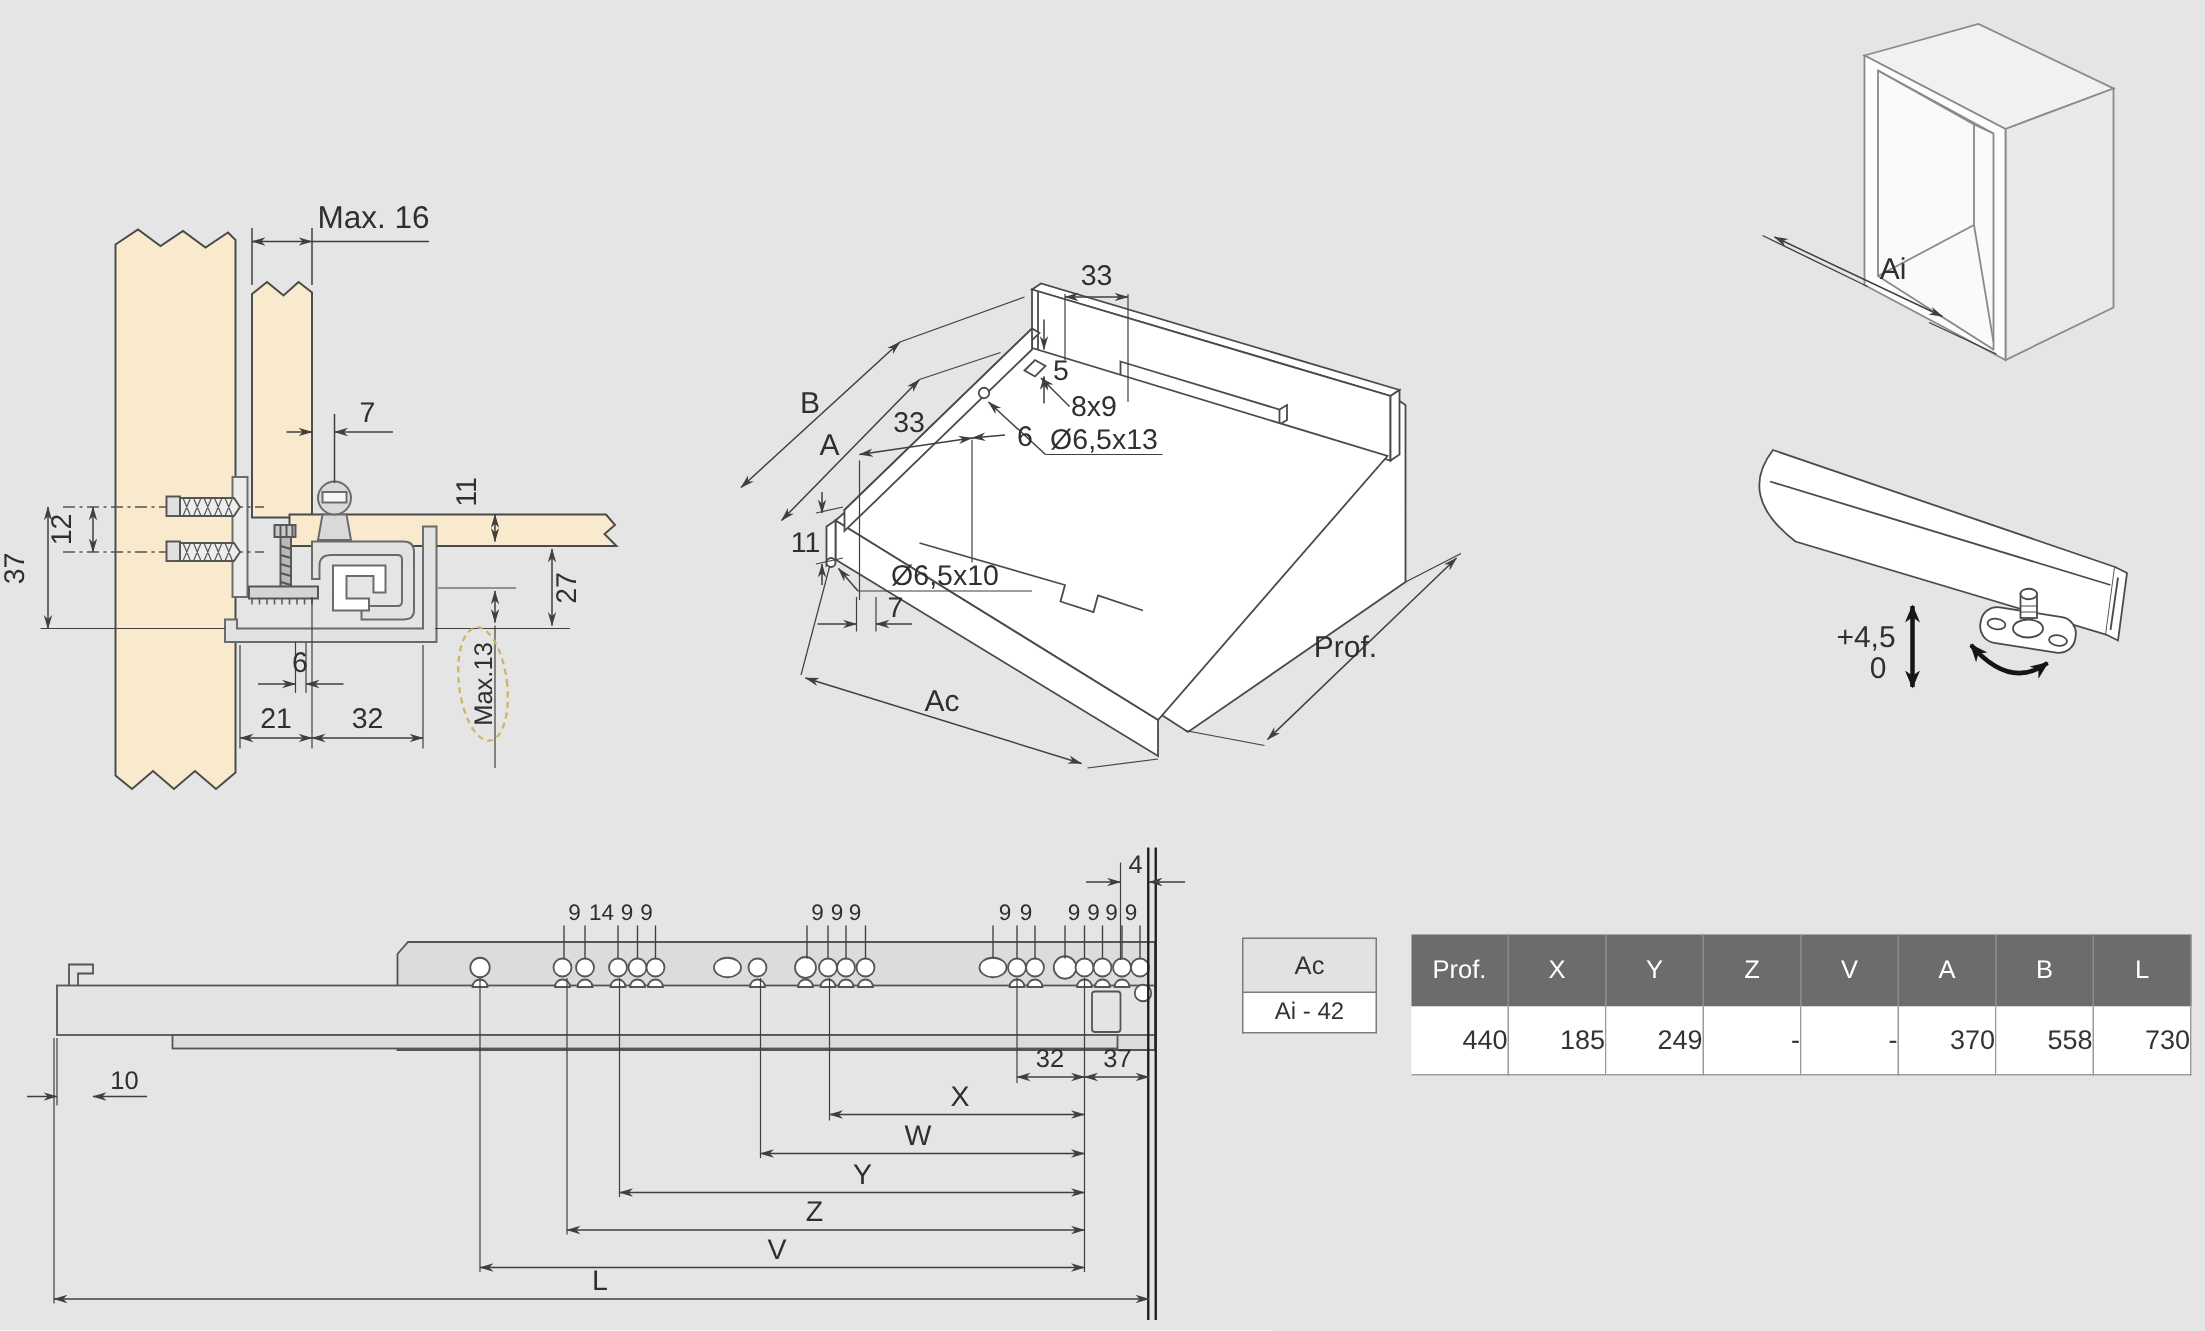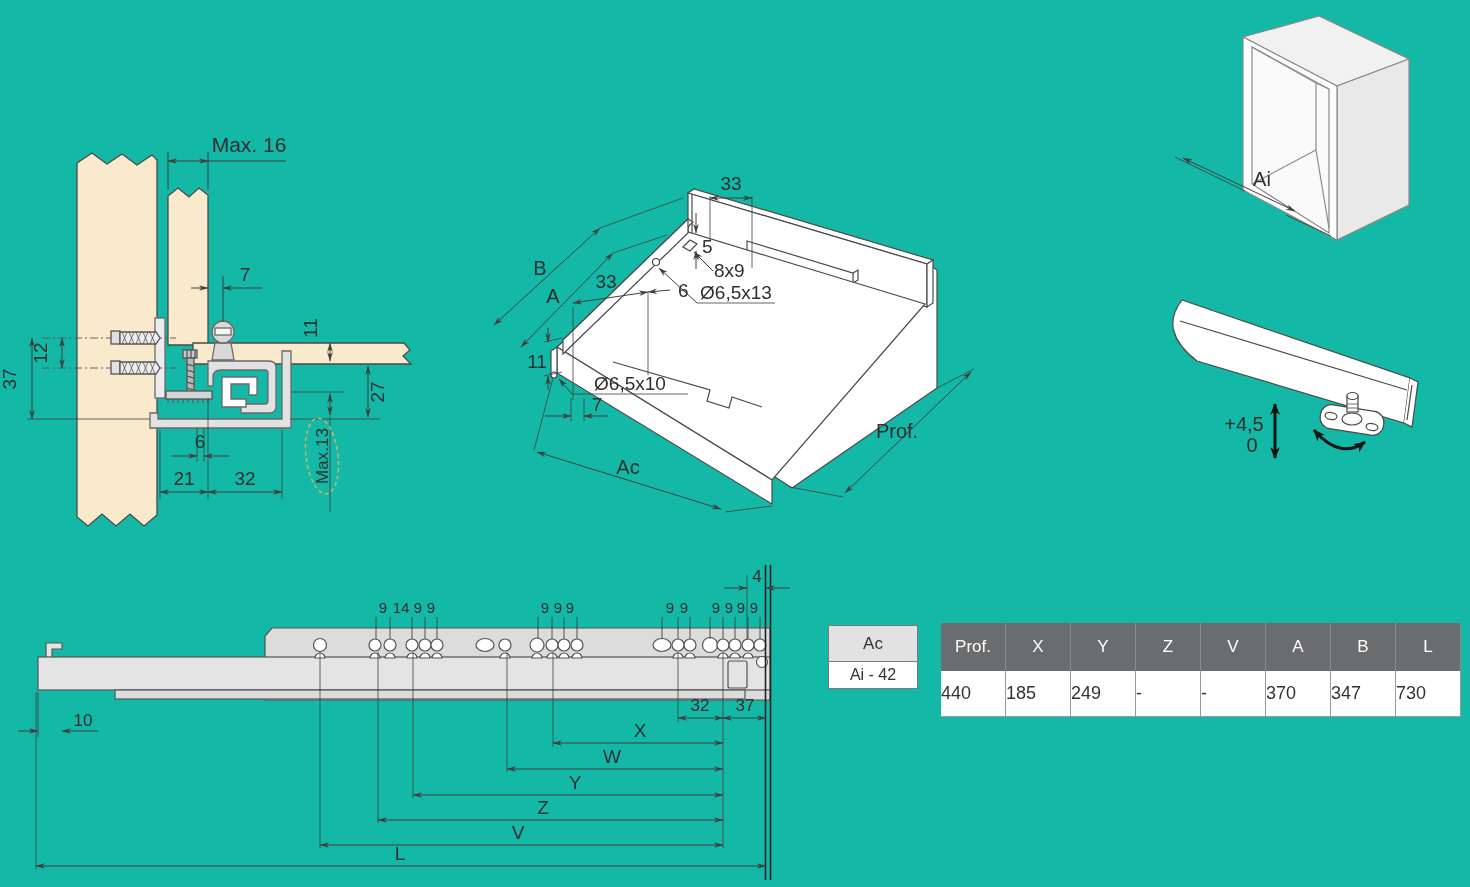--- a/index.html
+++ b/index.html
@@ -1,28 +1,28 @@
 <!DOCTYPE html>
 <html><head>
 <meta charset="utf-8">
 <style>
   html,body{margin:0;padding:0;background:#fff;}
-  .page{position:relative;width:1470px;height:887px;background:#14b8a6;overflow:hidden;
+  .page{position:relative;width:1470px;height:887px;background:#e5e5e5;overflow:hidden;
         font-family:"Liberation Sans",sans-serif;}
   svg{position:absolute;left:0;top:0;}
   svg text{font-family:"Liberation Sans",sans-serif;fill:#2f2f2f;}
   .t17{font-size:17px;} .t15{font-size:15px;} .t19{font-size:19px;} .t20{font-size:20px;} .t21{font-size:21px;}
   .ac-table{position:absolute;left:828px;top:625px;width:90px;text-align:center;}
   .ac-table .hd{height:35px;line-height:35px;background:#e2e2e2;border:1px solid #7a7a7a;font-size:17px;color:#333;}
   .ac-table .bd{height:26px;line-height:26px;background:#fff;border:1px solid #7a7a7a;border-top:none;font-size:16px;color:#333;}
   .dim-table{position:absolute;left:941px;top:623px;display:grid;grid-template-columns:repeat(8,65px);}
   .dim-table .h{height:48px;line-height:48px;background:#6b6c6e;color:#fff;text-align:center;
                 font-size:17px;border-right:1px solid #8a8b8d;}
   .dim-table .h:last-child{border-right:none;}
-  .dim-table .c{height:45px;line-height:45px;background:#fff;color:#333;text-align:left;
+  .dim-table .c{height:45px;line-height:45px;background:#fff;color:#333;text-align:right;
                 font-size:18px;border:1px solid #9a9a9a;border-top:none;border-left:none;}
   .dim-table .c:first-child{border-left:1px solid #9a9a9a;}
 </style>
 </head>
 <body>
 
 <div class="page">
 <svg width="1470" height="887" viewBox="0 0 1470 887">
 <defs>
   <marker id="arr" markerWidth="11" markerHeight="8" refX="9" refY="3" orient="auto-start-reverse" markerUnits="userSpaceOnUse">
@@ -374,16 +374,16 @@
   <div class="h">V</div>
   <div class="h">A</div>
   <div class="h">B</div>
   <div class="h">L</div>
   <div class="c">440</div>
   <div class="c">185</div>
   <div class="c">249</div>
   <div class="c">-</div>
   <div class="c">-</div>
   <div class="c">370</div>
-  <div class="c">347</div>
+  <div class="c">558</div>
   <div class="c">730</div>
 </div>
 </div>
 
 </body></html>

